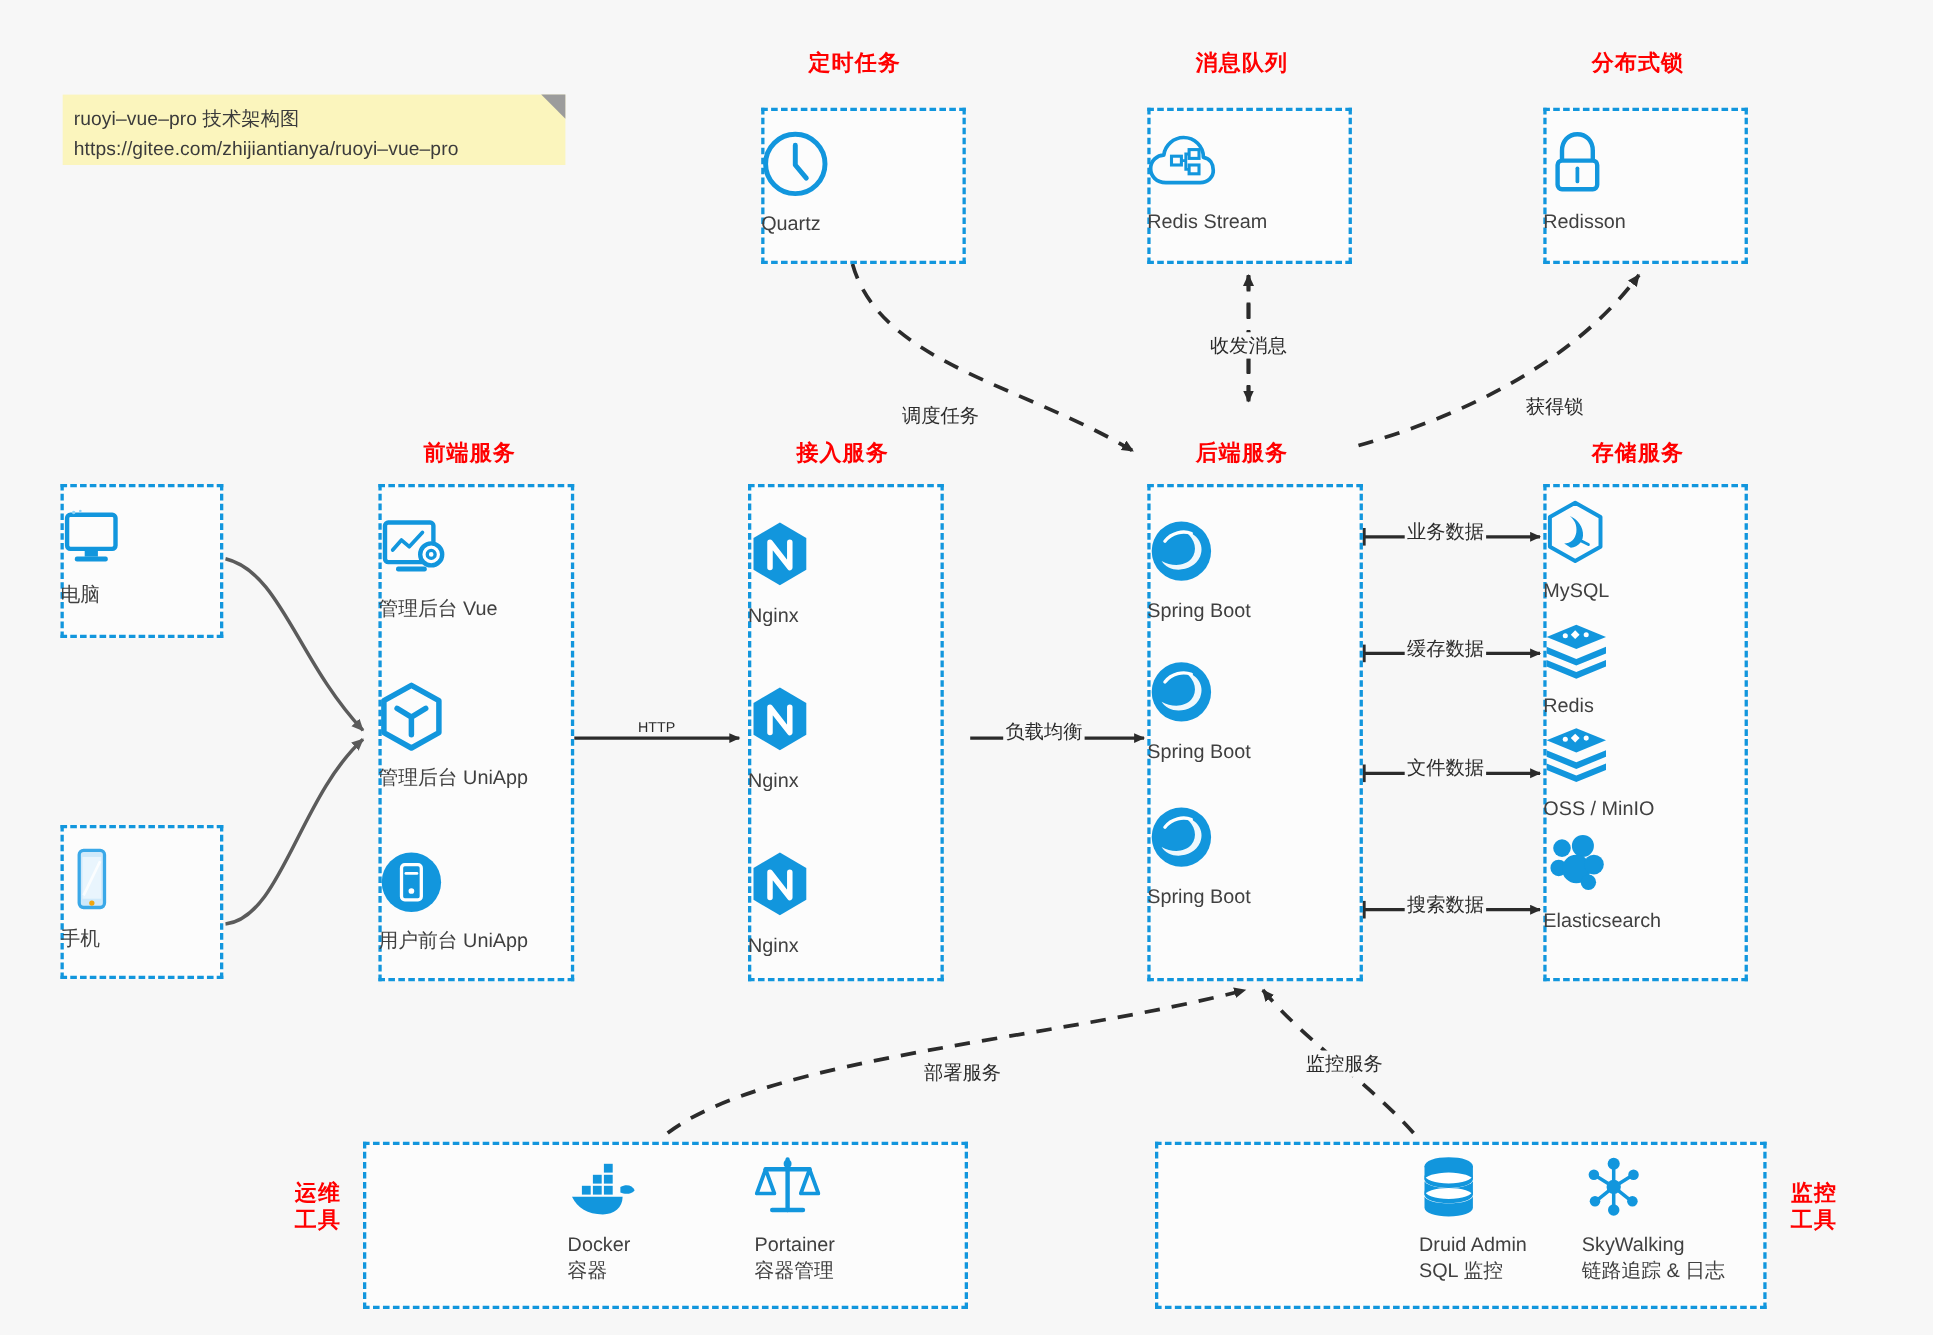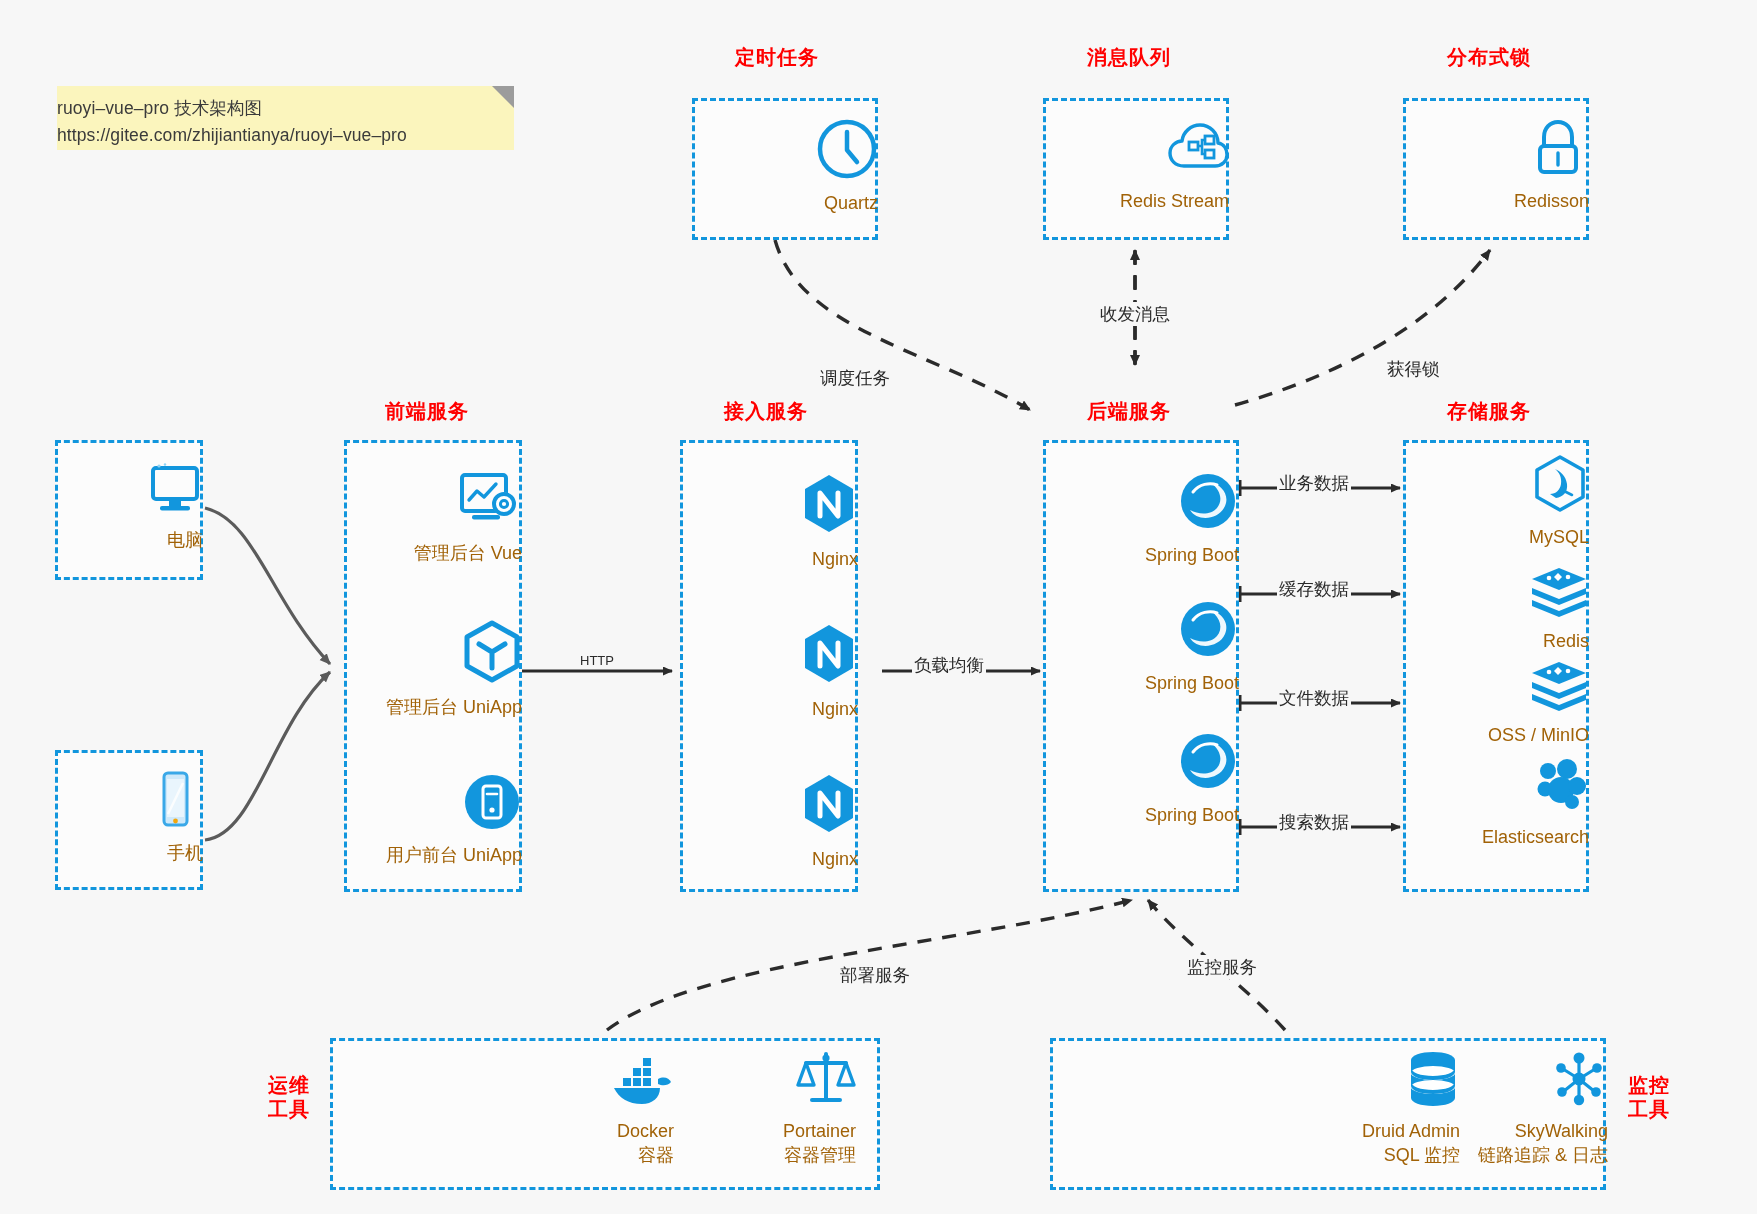--- a/index.html
+++ b/index.html
@@ -23,21 +23,21 @@
     z-index: 1;
   }
 
   
   .note {
     position: absolute;
     left: 57px; top: 86px;
     width: 457px; height: 64px;
     background: #fbf5bd;
     z-index: 4;
-    padding: 9px 14px 0 0;
+    padding: 9px 14px 0 10px;
     font-size: 17.5px;
     color: #3b3b3b;
     line-height: 1.55;
     letter-spacing: .1px;
   }
   .note .fold {
     position: absolute;
     right: 0; top: 0;
     width: 0; height: 0;
     border-left: 22px solid transparent;
@@ -63,22 +63,22 @@
     z-index: 3;
     white-space: nowrap;
     letter-spacing: 1px;
   }
   .cap.two-line { line-height: 1.22; text-align: center; }
 
   
   .node {
     position: absolute;
     z-index: 3;
-    text-align: right;
-    color: #a16207;
+    text-align: left;
+    color: #404040;
     font-size: 18px;
     line-height: 1.3;
   }
   .node .ic { display: block; margin: 0 auto 6px auto; }
   .node .lbl { display: block; white-space: nowrap; }
   .node .lbl2 { display: block; white-space: nowrap; }
 
   
   .elab {
     position: absolute;

